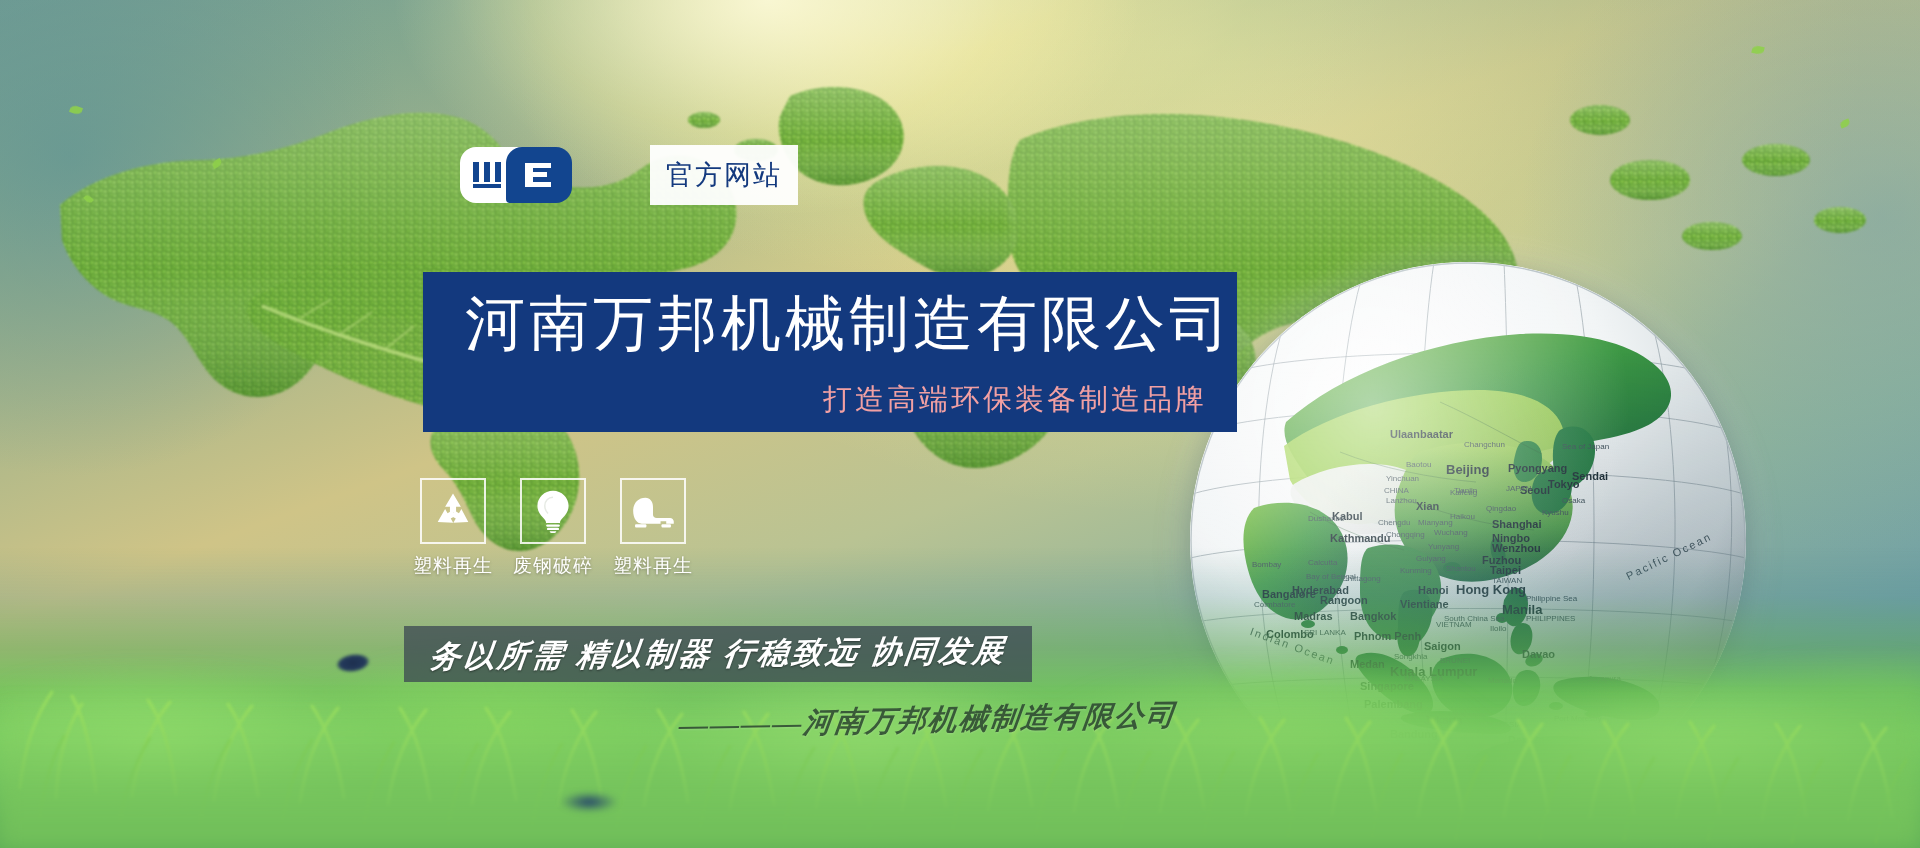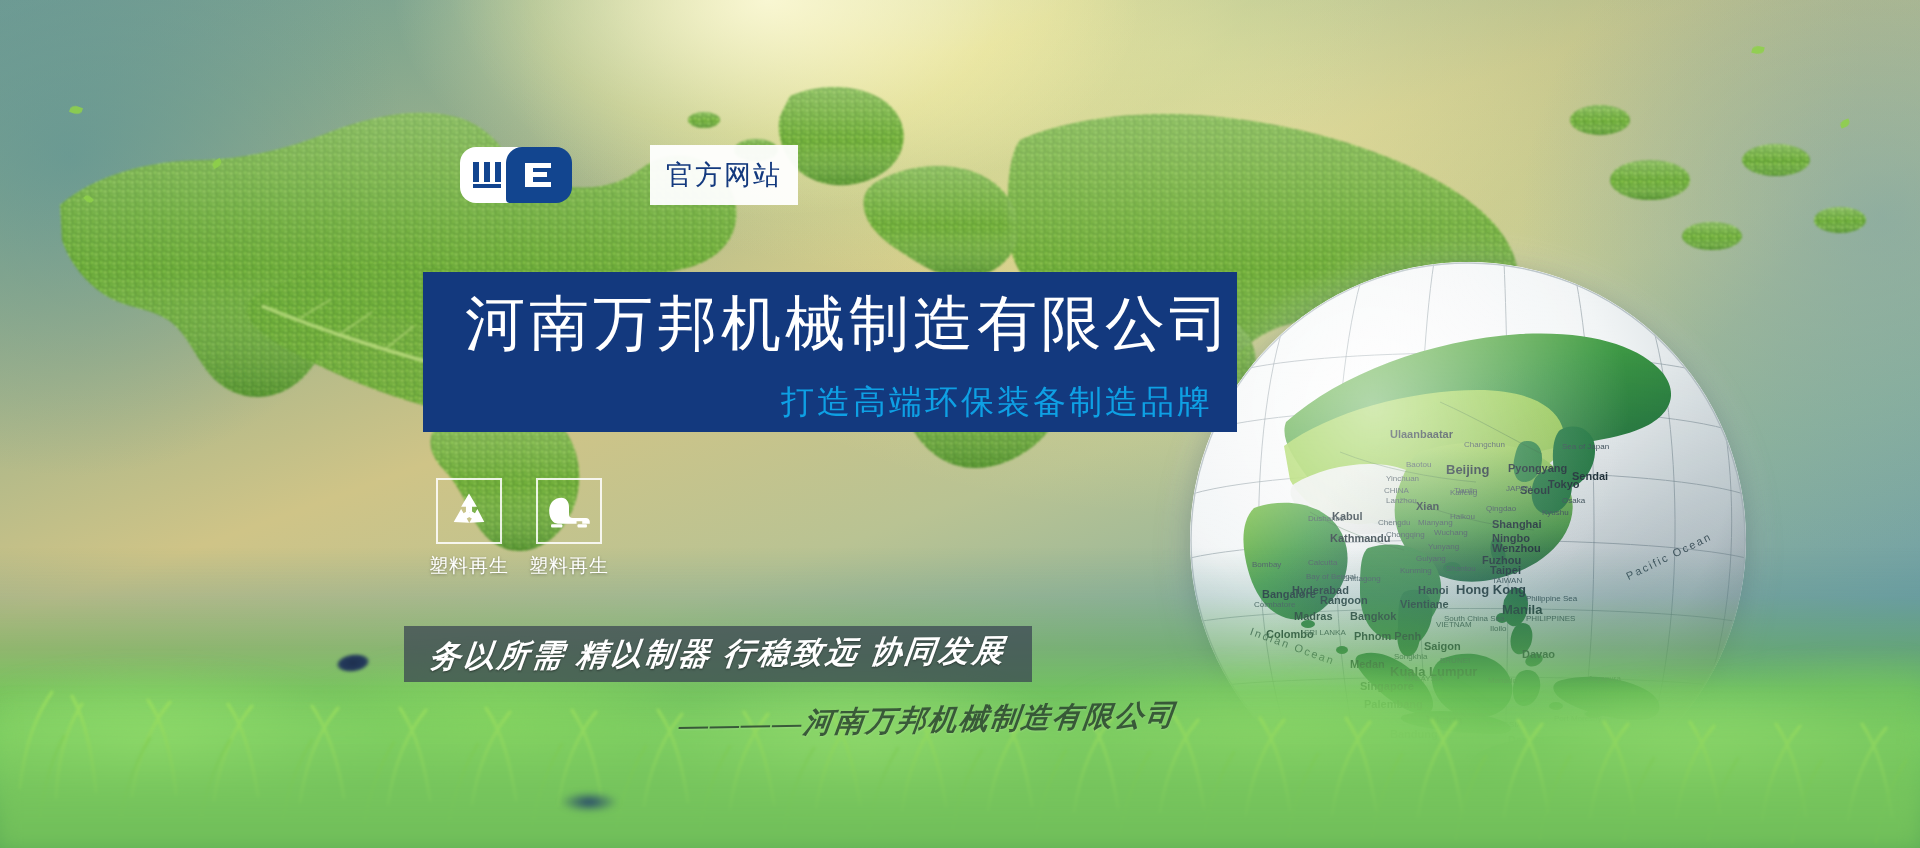--- a/index.html
+++ b/index.html
@@ -101,33 +101,33 @@
     font-size:27px;letter-spacing:2px;height:60px;box-sizing:border-box;
   }
   .tab-a{background:#13397e;color:#ffffff;padding:0 16px;}
   .tab-b{background:rgba(255,255,255,.95);color:#13397e;padding:0 16px;}
 
   
   .titleblock{
     position:absolute;left:423px;top:272px;width:814px;height:160px;
     background:#13397e;
     box-sizing:border-box;
-    padding:22px 24px 0 42px;
+    padding:22px 30px 0 42px;
   }
   .title-main{
     color:#ffffff;font-size:60px;line-height:1.0;letter-spacing:4px;
     font-weight:400;white-space:nowrap;
   }
   .title-sub{
-    color:#0ea5e9;font-size:33px;letter-spacing:3px;text-align:right;
+    color:#fca5a5;font-size:29px;letter-spacing:3px;text-align:right;
     margin-top:26px;white-space:nowrap;opacity:.96;
   }
 
   
-  .iconrow{position:absolute;left:436px;top:478px;display:flex;gap:34px;}
+  .iconrow{position:absolute;left:420px;top:478px;display:flex;gap:34px;}
   .iconcell{width:66px;display:flex;flex-direction:column;align-items:center;}
   .iconbox{
     width:66px;height:66px;border:2px solid rgba(255,255,255,.85);
     display:flex;align-items:center;justify-content:center;box-sizing:border-box;
   }
   .iconbox svg{display:block;}
   .iconlabel{
     margin-top:9px;color:#ffffff;font-size:19px;letter-spacing:1px;white-space:nowrap;
     text-shadow:0 1px 3px rgba(0,0,0,.35);
   }
@@ -620,20 +620,34 @@
           <g fill="#ffffff">
             <path d="M24 4 L33 19 L27.5 19 L27.5 25 L20.5 25 L20.5 19 L15 19 Z"></path>
             <path d="M6.5 36.5 L15 21.8 L17.8 26.5 L23 23.5 L26.6 29.6 L21.4 32.6 L24.2 37.3 Z"></path>
             <path d="M41.5 36.5 L24.4 37.3 L27.2 32.6 L22 29.6 L25.6 23.5 L30.8 26.5 L33.6 21.8 Z"></path>
           </g>
         </svg>
       </div>
       <div class="iconlabel">塑料再生</div>
     </div>
 
+    <div class="iconcell">
+      <div class="iconbox">
+        <svg width="40" height="44" viewBox="0 0 40 48" xmlns="http://www.w3.org/2000/svg" aria-hidden="true">
+          <g fill="#ffffff">
+            <path d="M20 2 C29.4 2 37 9.4 37 18.4 C37 24 34.2 28 31 31.2 C28.8 33.4 27.6 35 27.6 37 L12.4 37 C12.4 35 11.2 33.4 9 31.2 C5.8 28 3 24 3 18.4 C3 9.4 10.6 2 20 2 Z"></path>
+            <rect x="12.6" y="38.6" width="14.8" height="2.6" rx="1.3"></rect>
+            <rect x="13.4" y="42.2" width="13.2" height="2.6" rx="1.3"></rect>
+            <path d="M16.4 46 L23.6 46 C23.6 47.4 22.2 48 20 48 C17.8 48 16.4 47.4 16.4 46 Z"></path>
+          </g>
+          <path d="M20 9 C14.8 9 11 13 11 18.4 C11 22 12.6 24.6 14.6 26.8" stroke="#d9dfd6" stroke-width="1.6" fill="none" opacity=".65"></path>
+        </svg>
+      </div>
+      <div class="iconlabel">废钢破碎</div>
+    </div>
 
 
 
     <div class="iconcell">
       <div class="iconbox">
         <svg width="46" height="34" viewBox="0 0 48 36" xmlns="http://www.w3.org/2000/svg" aria-hidden="true">
           <g fill="#ffffff">
             <path d="M16 4 C21 4 24 8.2 24 13.8 L24 22 C24 24 25.4 25.4 28 25.4 L42 25.4
                      C44.2 25.4 46 27 46 29.2 L46 31.4 L38 31.4 L38 28.8 L32 28.8 L32 31.4
                      L12 31.4 C7 31.4 3 26 3 17.8 C3 9.4 8.6 4 16 4 Z"></path>

